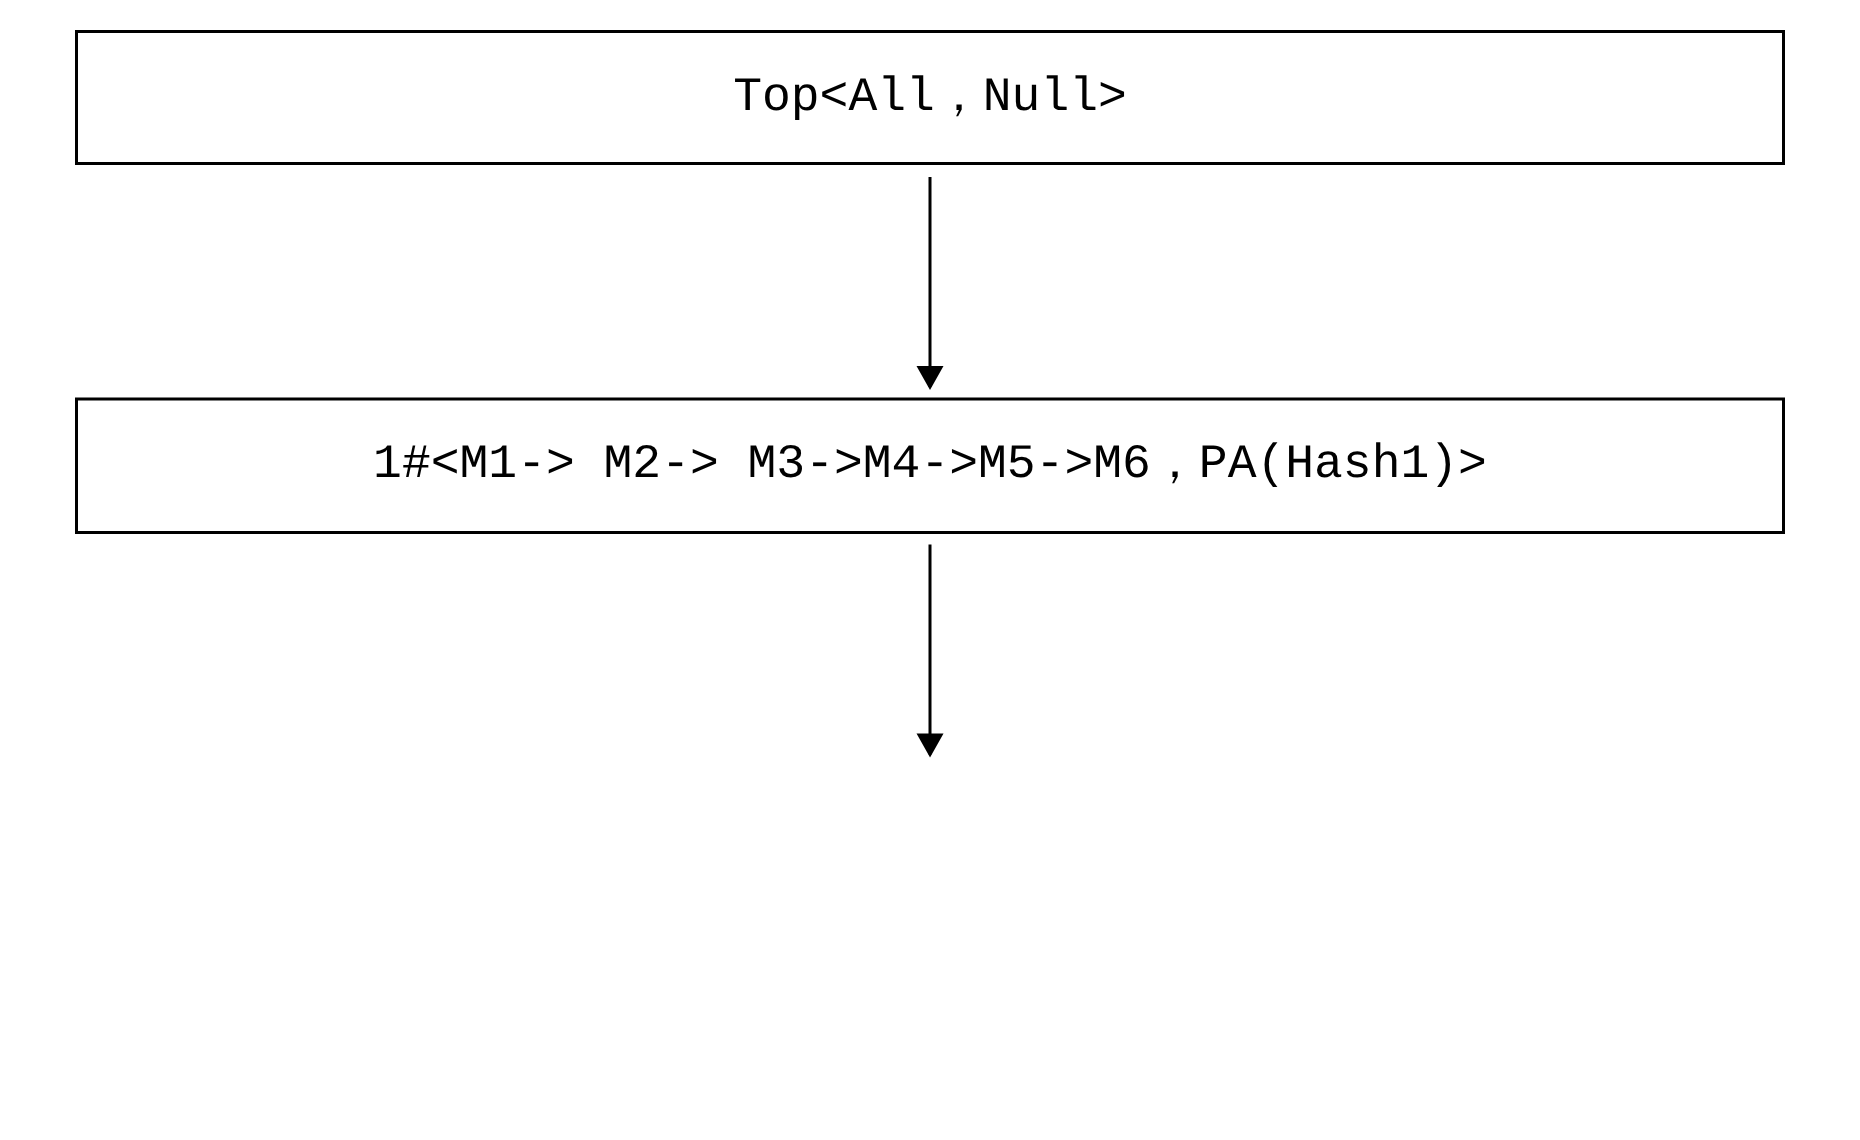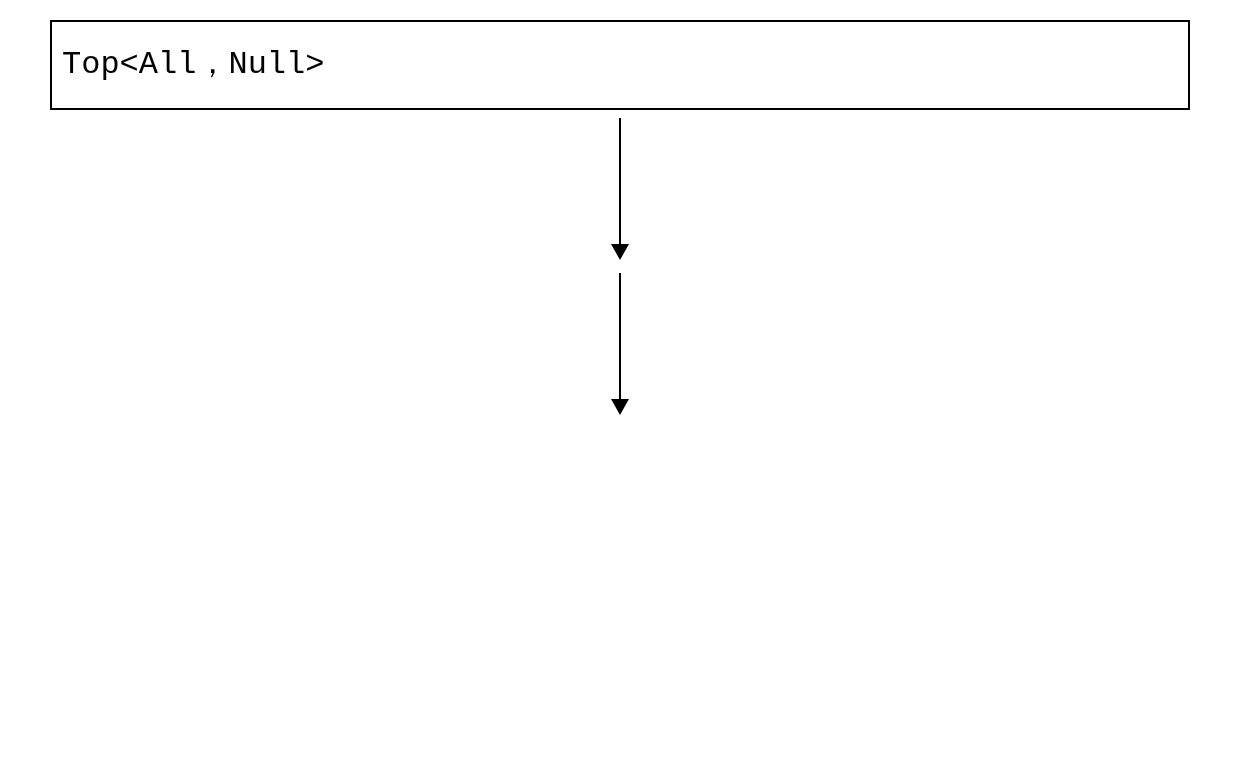--- a/index.html
+++ b/index.html
@@ -12,21 +12,21 @@
       position: relative;
     }
     .diagram-container {
       position: absolute;
       left: 50px;
       top: 20px;
       width: 1140px;
     }
     .box {
       border: 2px solid #000;
-      text-align: left;
+      text-align: center;
       padding: 24px 10px;
       font-size: 32px;
       font-weight: normal;
       line-height: 1.2;
       box-sizing: border-box;
       width: 100%;
     }
     .arrow-container {
       display: flex;
       justify-content: center;
@@ -59,20 +59,23 @@
   <div class="box">
     <span>Top&lt;All，Null&gt;</span>
   </div>
 
   <div class="arrow-container">
     <div class="arrow-line">
       <div class="arrow-head"></div>
     </div>
   </div>
 
+  <div class="box">
+    <span>1#&lt;M1-&gt; M2-&gt; M3-&gt;M4-&gt;M5-&gt;M6，PA(Hash1)&gt;</span>
+  </div>
 
   <div class="arrow-container">
     <div class="arrow-line">
       <div class="arrow-head"></div>
     </div>
   </div>
 
 </div>
 
 </body></html>

